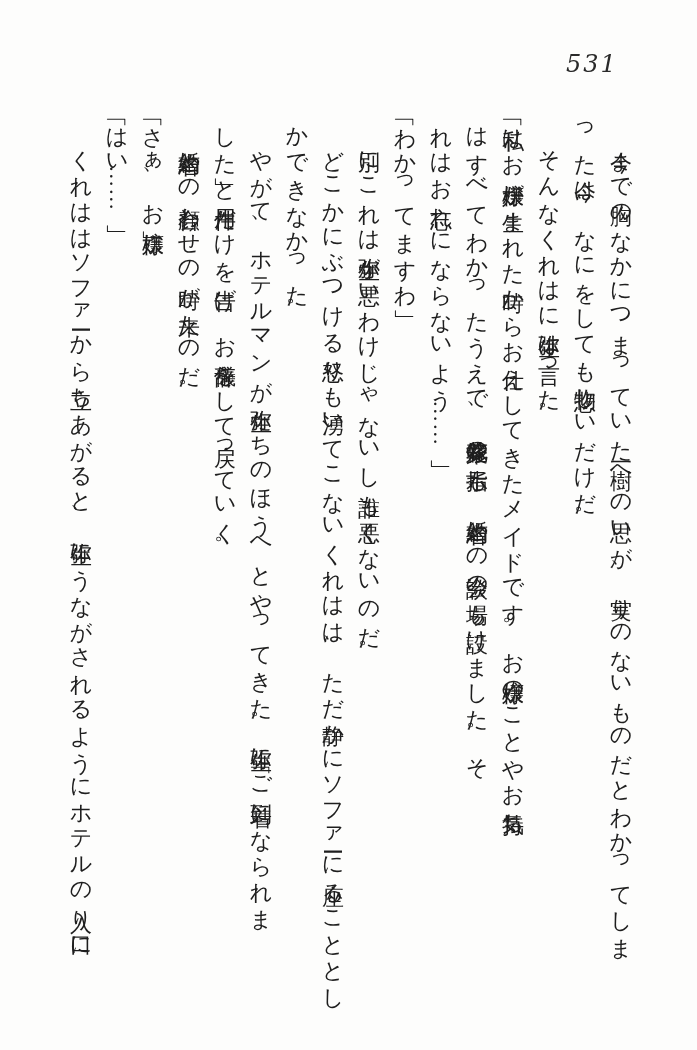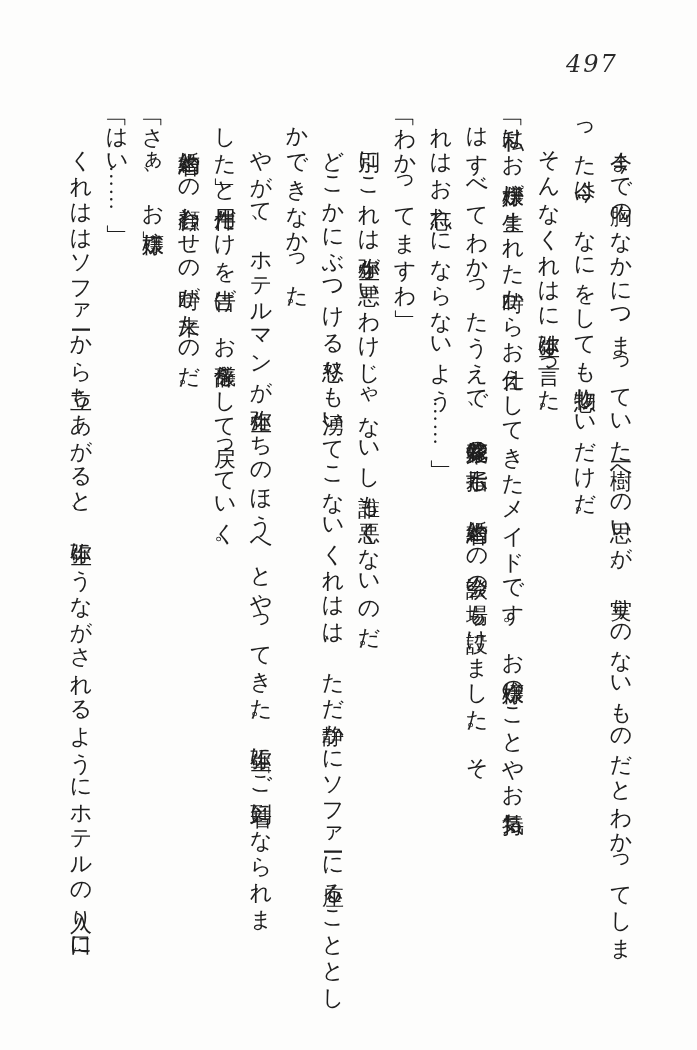--- a/index.html
+++ b/index.html
@@ -44,21 +44,21 @@
   .tline {
     margin: 0;
     padding: 0;
     white-space: nowrap;
   }
 </style>
 </head>
 <body>
 
 <div class="page">
-  <div class="page-number">497</div>
+  <div class="page-number">531</div>
 
   <div class="text-block">
     <p class="tline">　今まで胸のなかにつまっていた一樹への思いが、実りのないものだとわかってしま</p>
     <p class="tline">った今は、なにをしても物悲しいだけだ。</p>
     <p class="tline">　そんなくれはに弥生は言った。</p>
     <p class="tline">「私はお嬢様が生まれた時からお仕えしてきたメイドです。お嬢様のことやお気持ち</p>
     <p class="tline">はすべてわかったうえで、花嫁修業の指示も、婚約者との会談の場も設けました。そ</p>
     <p class="tline">れはお忘れにならないよう……」</p>
     <p class="tline">「わかってますわ」</p>
     <p class="tline">　別にこれは弥生が悪いわけじゃないし誰も悪くないのだ。</p>

